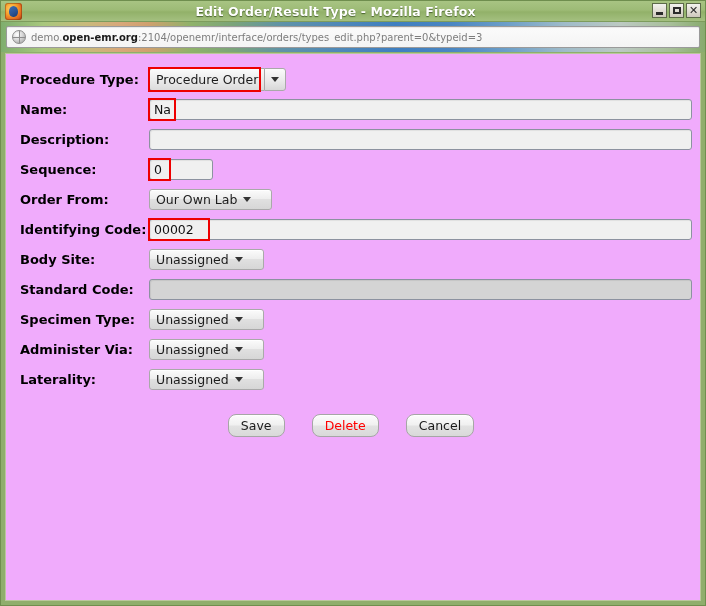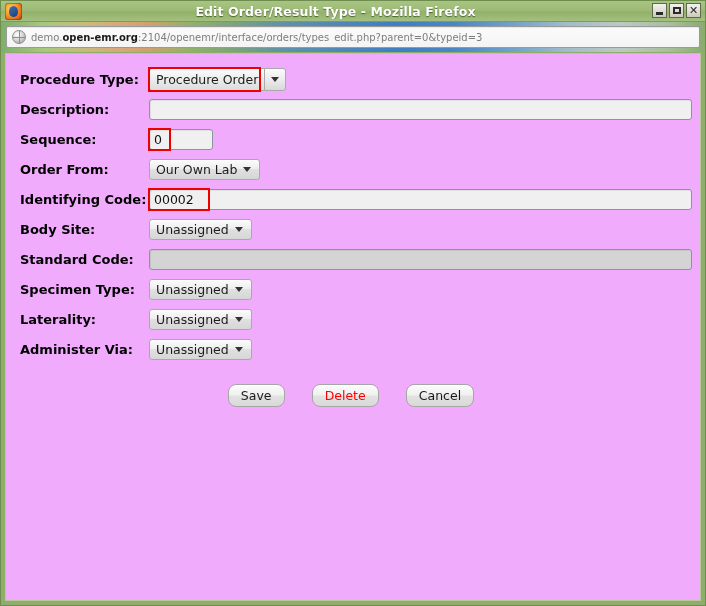--- a/index.html
+++ b/index.html
@@ -203,21 +203,21 @@
   .sel {
     display: inline-flex;
     align-items: center;
     height: 21px;
     background: linear-gradient(to bottom, #fbfbfb 0%, #eeeeee 45%, #e0e0e0 50%, #d6d6d6 100%);
     border: 1px solid #a9a9a9;
     border-radius: 3px;
     box-sizing: border-box;
     font-size: 12.5px;
     color: #1c1c1c;
-    padding: 0 8px 0 6px;
+    padding: 0 20px 0 6px;
     cursor: pointer;
     box-shadow: 0 1px 0 rgba(255,255,255,.7) inset;
   }
   .sel .sel-text { white-space: nowrap; }
   .sel .caret {
     margin-left: 6px;
     width: 0; height: 0;
     border-left: 4px solid transparent;
     border-right: 4px solid transparent;
     border-top: 5px solid #333333;
@@ -356,20 +356,28 @@
                 <span class="sel split">
                   <span class="sel-text">Procedure Order</span>
                   <span class="arrowbtn">
                       <span class="caret"></span>
                     </span>
                 </span>
               </span>
             </td>
           </tr>
 
+          <tr>
+            <td class="lbl">Name:</td>
+            <td>
+              <span class="anno a-name">
+                <span class="txt wide">Na</span>
+              </span>
+            </td>
+          </tr>
 
           <tr>
             <td class="lbl">Description:</td>
             <td>
               <span class="txt wide"></span>
             </td>
           </tr>
 
           <tr>
             <td class="lbl">Sequence:</td>
@@ -420,31 +428,31 @@
             <td class="lbl">Specimen Type:</td>
             <td>
               <span class="sel">
                 <span class="sel-text">Unassigned</span>
                 <span class="caret"></span>
               </span>
             </td>
           </tr>
 
           <tr>
-            <td class="lbl">Laterality:</td>
+            <td class="lbl">Administer Via:</td>
             <td>
               <span class="sel">
                 <span class="sel-text">Unassigned</span>
                 <span class="caret"></span>
               </span>
             </td>
           </tr>
 
           <tr>
-            <td class="lbl">Administer Via:</td>
+            <td class="lbl">Laterality:</td>
             <td>
               <span class="sel">
                 <span class="sel-text">Unassigned</span>
                 <span class="caret"></span>
               </span>
             </td>
           </tr>
 
         </tbody>
       </table>

